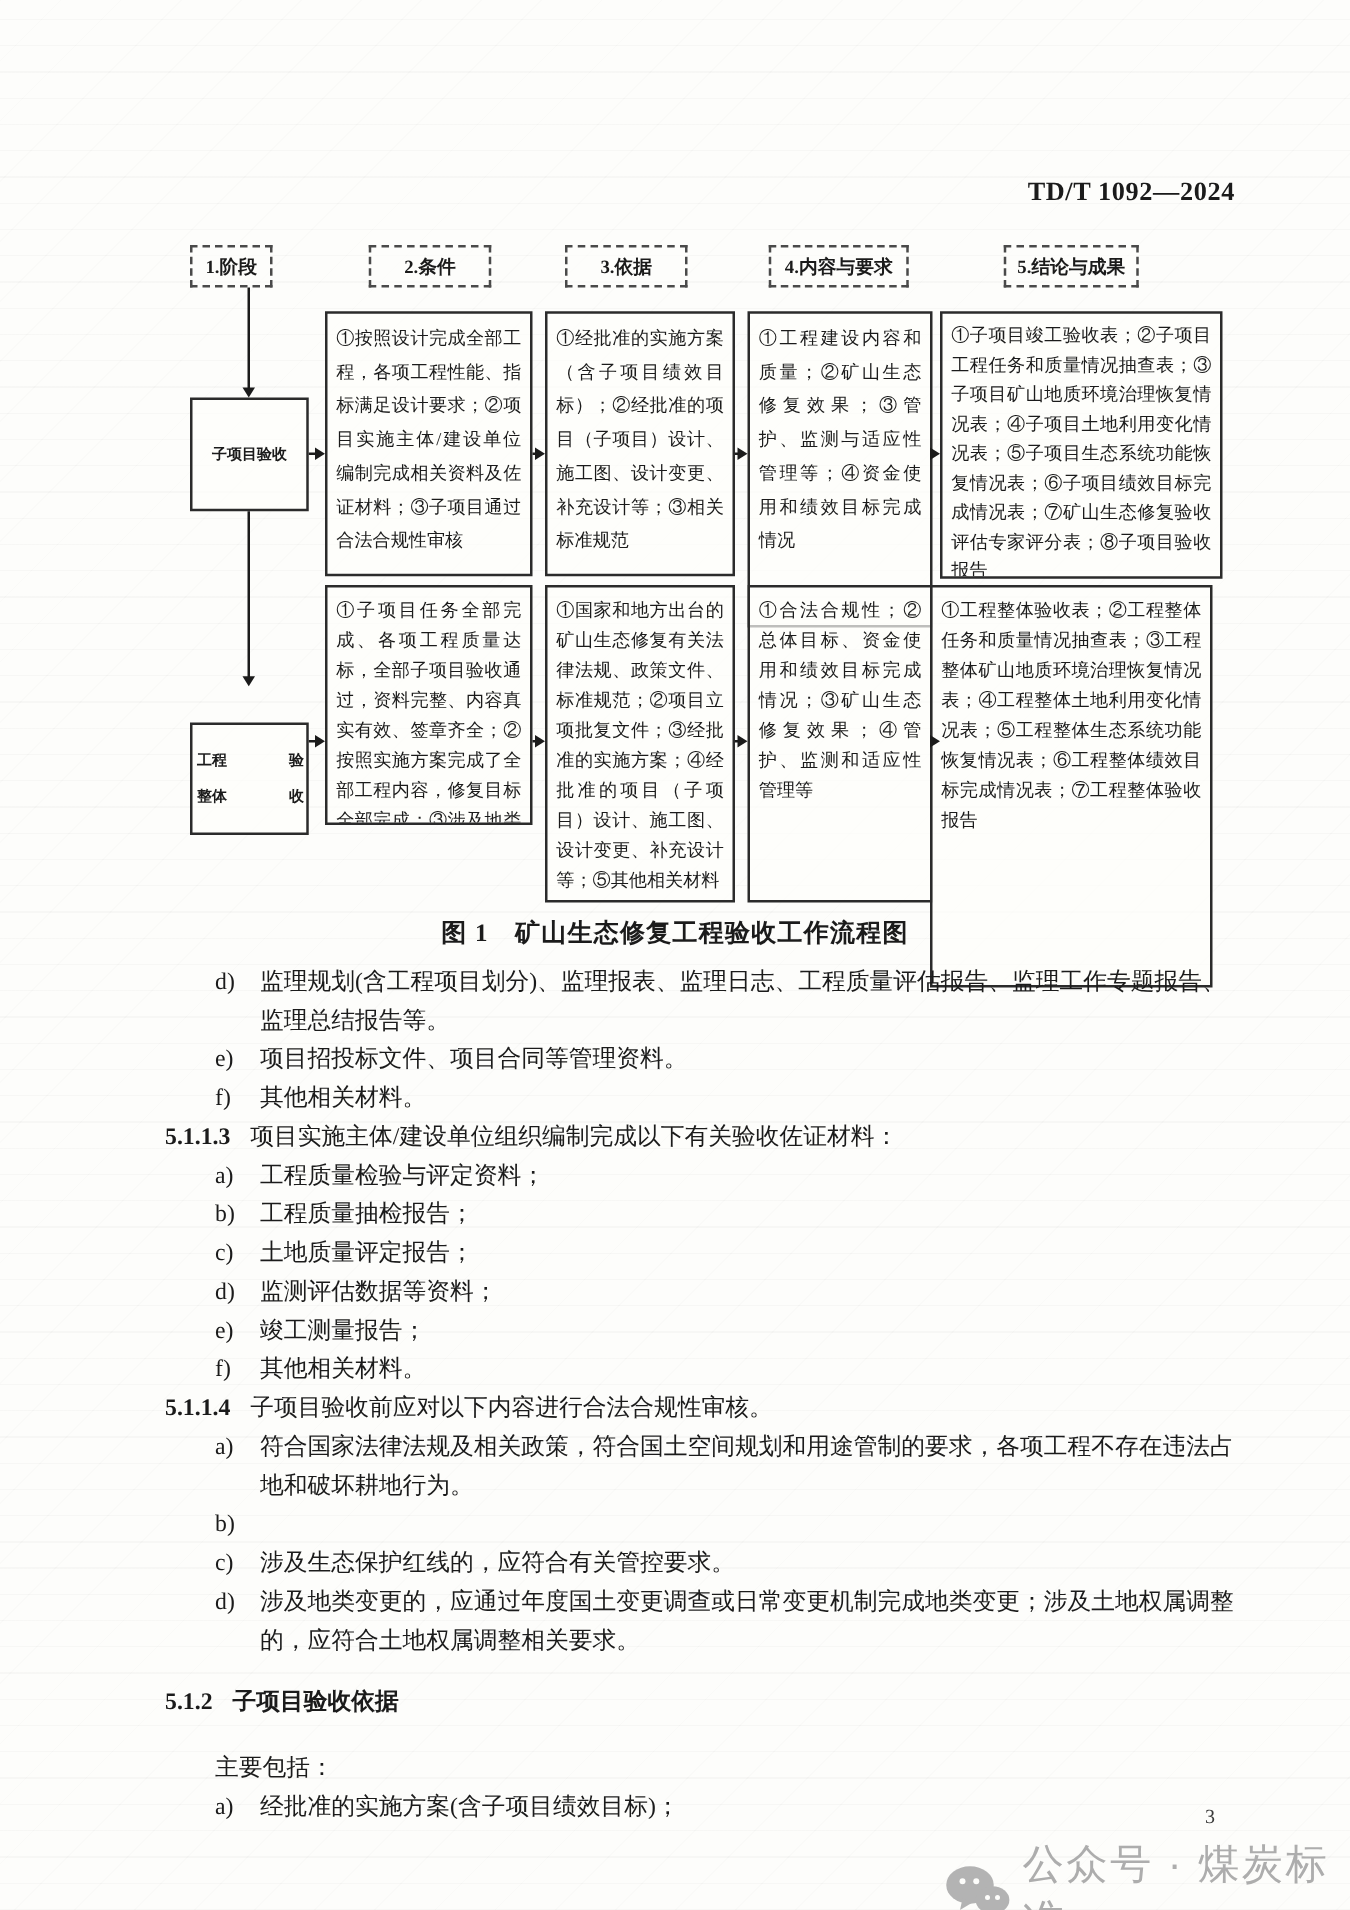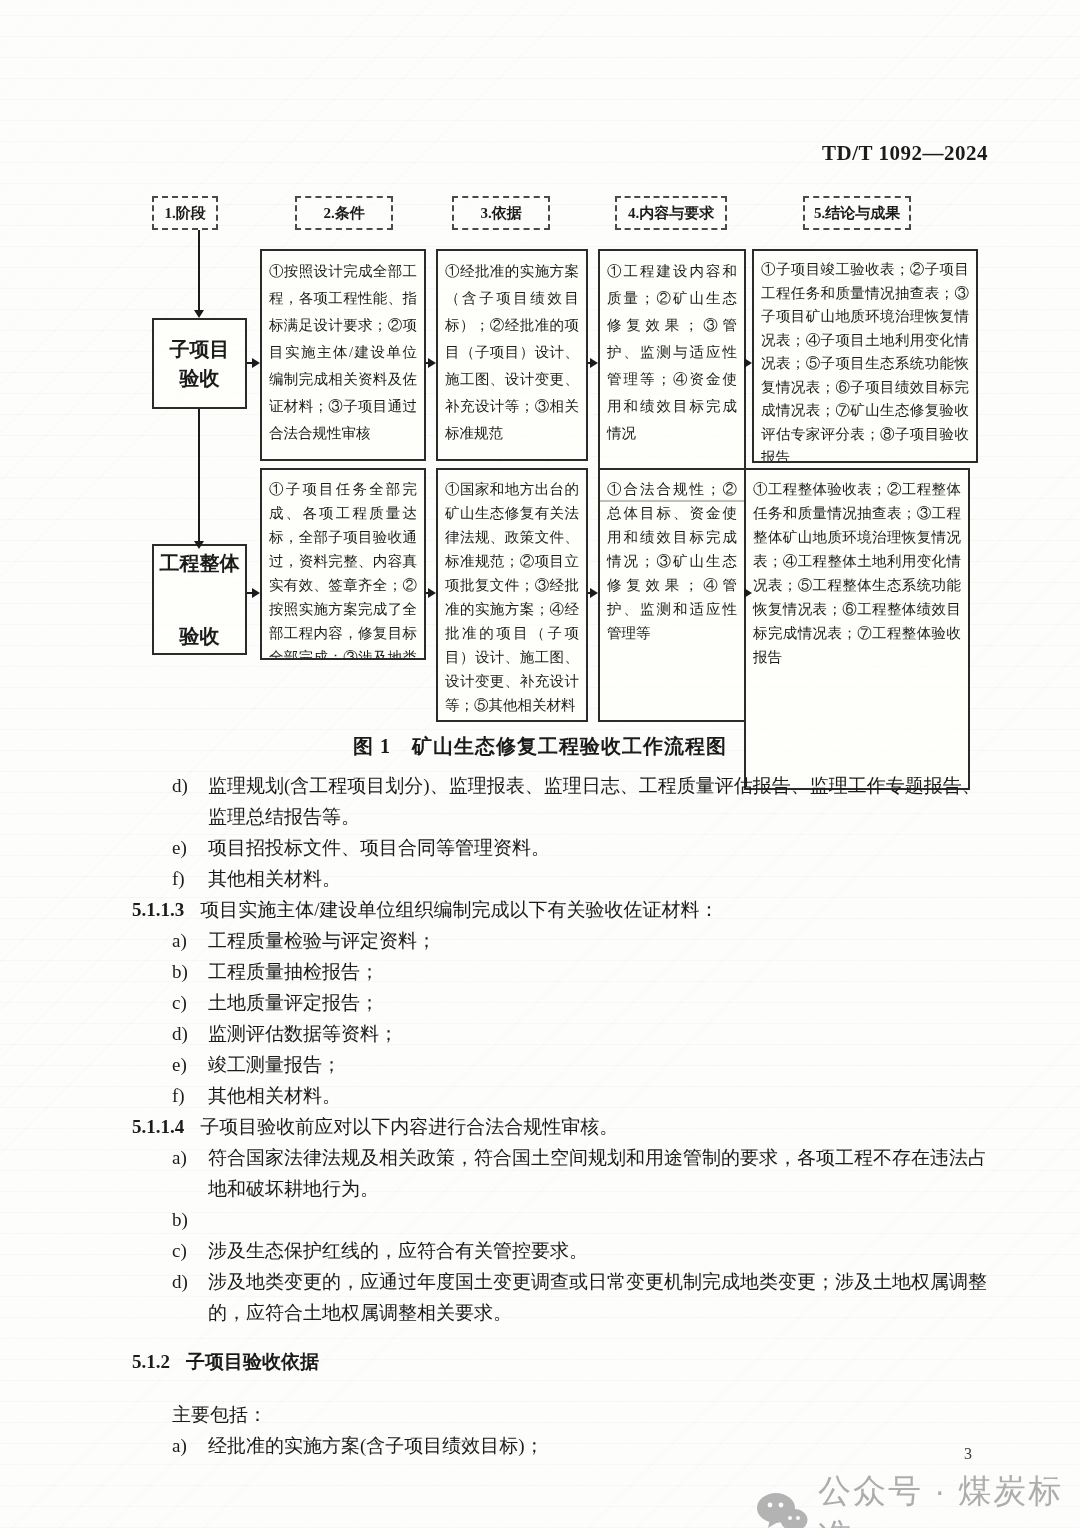--- a/index.html
+++ b/index.html
@@ -31,22 +31,22 @@
   .fc-hdr{
     position:absolute;height:34px;
     border:2px dashed #4a4a4a;
     display:flex;align-items:center;justify-content:center;
     font-size:15px;font-weight:700;background:rgba(253,253,251,.6);
     box-sizing:border-box;white-space:nowrap;
   }
   .fc-stage{
     position:absolute;width:95px;
     border:2px solid #2b2b2b;background:rgba(253,253,251,.7);
-    display:flex;flex-direction:column;align-items:center;justify-content:center;
-    font-size:20px;font-weight:700;line-height:29px;
+    display:flex;flex-direction:row;align-items:center;justify-content:center;
+    font-size:12px;font-weight:700;line-height:29px;
     box-sizing:border-box;text-align:center;
   }
   .fc-box{
     position:absolute;
     border:2px solid #2b2b2b;background:rgba(253,253,251,.7);
     box-sizing:border-box;
     padding:7px 7px;
     font-size:14.5px;
     text-align:justify;
     overflow:hidden;
@@ -107,21 +107,21 @@
 
   <div class="fc-stage" style="left:152px;top:318px;height:91px;">
     <span>子项目</span>
     <span>验收</span>
   </div>
   <div class="fc-box lh27" style="left:260px;top:249px;width:166px;height:212px;">①按照设计完成全部工程，各项工程性能、指标满足设计要求；②项目实施主体/建设单位编制完成相关资料及佐证材料；③子项目通过合法合规性审核</div>
   <div class="fc-box lh27" style="left:436px;top:249px;width:152px;height:212px;">①经批准的实施方案（含子项目绩效目标）；②经批准的项目（子项目）设计、施工图、设计变更、补充设计等；③相关标准规范</div>
   <div class="fc-box lh27" style="left:598px;top:249px;width:148px;height:253px;">①工程建设内容和质量；②矿山生态修复效果；③管护、监测与适应性管理等；④资金使用和绩效目标完成情况</div>
   <div class="fc-box lh23" style="left:752px;top:249px;width:226px;height:214px;">①子项目竣工验收表；②子项目工程任务和质量情况抽查表；③子项目矿山地质环境治理恢复情况表；④子项目土地利用变化情况表；⑤子项目生态系统功能恢复情况表；⑥子项目绩效目标完成情况表；⑦矿山生态修复验收评估专家评分表；⑧子项目验收报告</div>
 
-  <div class="fc-stage" style="left:152px;top:544px;height:111px;gap:44px;">
+  <div class="fc-stage" style="left:152px;top:578px;height:90px;gap:44px;">
     <span>工程整体</span>
     <span>验收</span>
   </div>
   <div class="fc-box lh24" style="left:260px;top:468px;width:166px;height:192px;">①子项目任务全部完成、各项工程质量达标，全部子项目验收通过，资料完整、内容真实有效、签章齐全；②按照实施方案完成了全部工程内容，修复目标全部完成；③涉及地类变更的，通过国土变更调查相关程序予以认定</div>
   <div class="fc-box lh24" style="left:436px;top:468px;width:152px;height:254px;">①国家和地方出台的矿山生态修复有关法律法规、政策文件、标准规范；②项目立项批复文件；③经批准的实施方案；④经批准的项目（子项目）设计、施工图、设计变更、补充设计等；⑤其他相关材料</div>
   <div class="fc-box lh24" style="left:598px;top:468px;width:148px;height:254px;">①合法合规性；②总体目标、资金使用和绩效目标完成情况；③矿山生态修复效果；④管护、监测和适应性管理等</div>
   <div class="fc-box lh24" style="left:744px;top:468px;width:226px;height:322px;">①工程整体验收表；②工程整体任务和质量情况抽查表；③工程整体矿山地质环境治理恢复情况表；④工程整体土地利用变化情况表；⑤工程整体生态系统功能恢复情况表；⑥工程整体绩效目标完成情况表；⑦工程整体验收报告</div>
 
   <div class="conn" style="left:198px;top:230px;width:2px;height:82px;"></div>
   <div class="arr-d" style="left:194px;top:310px;"></div>

